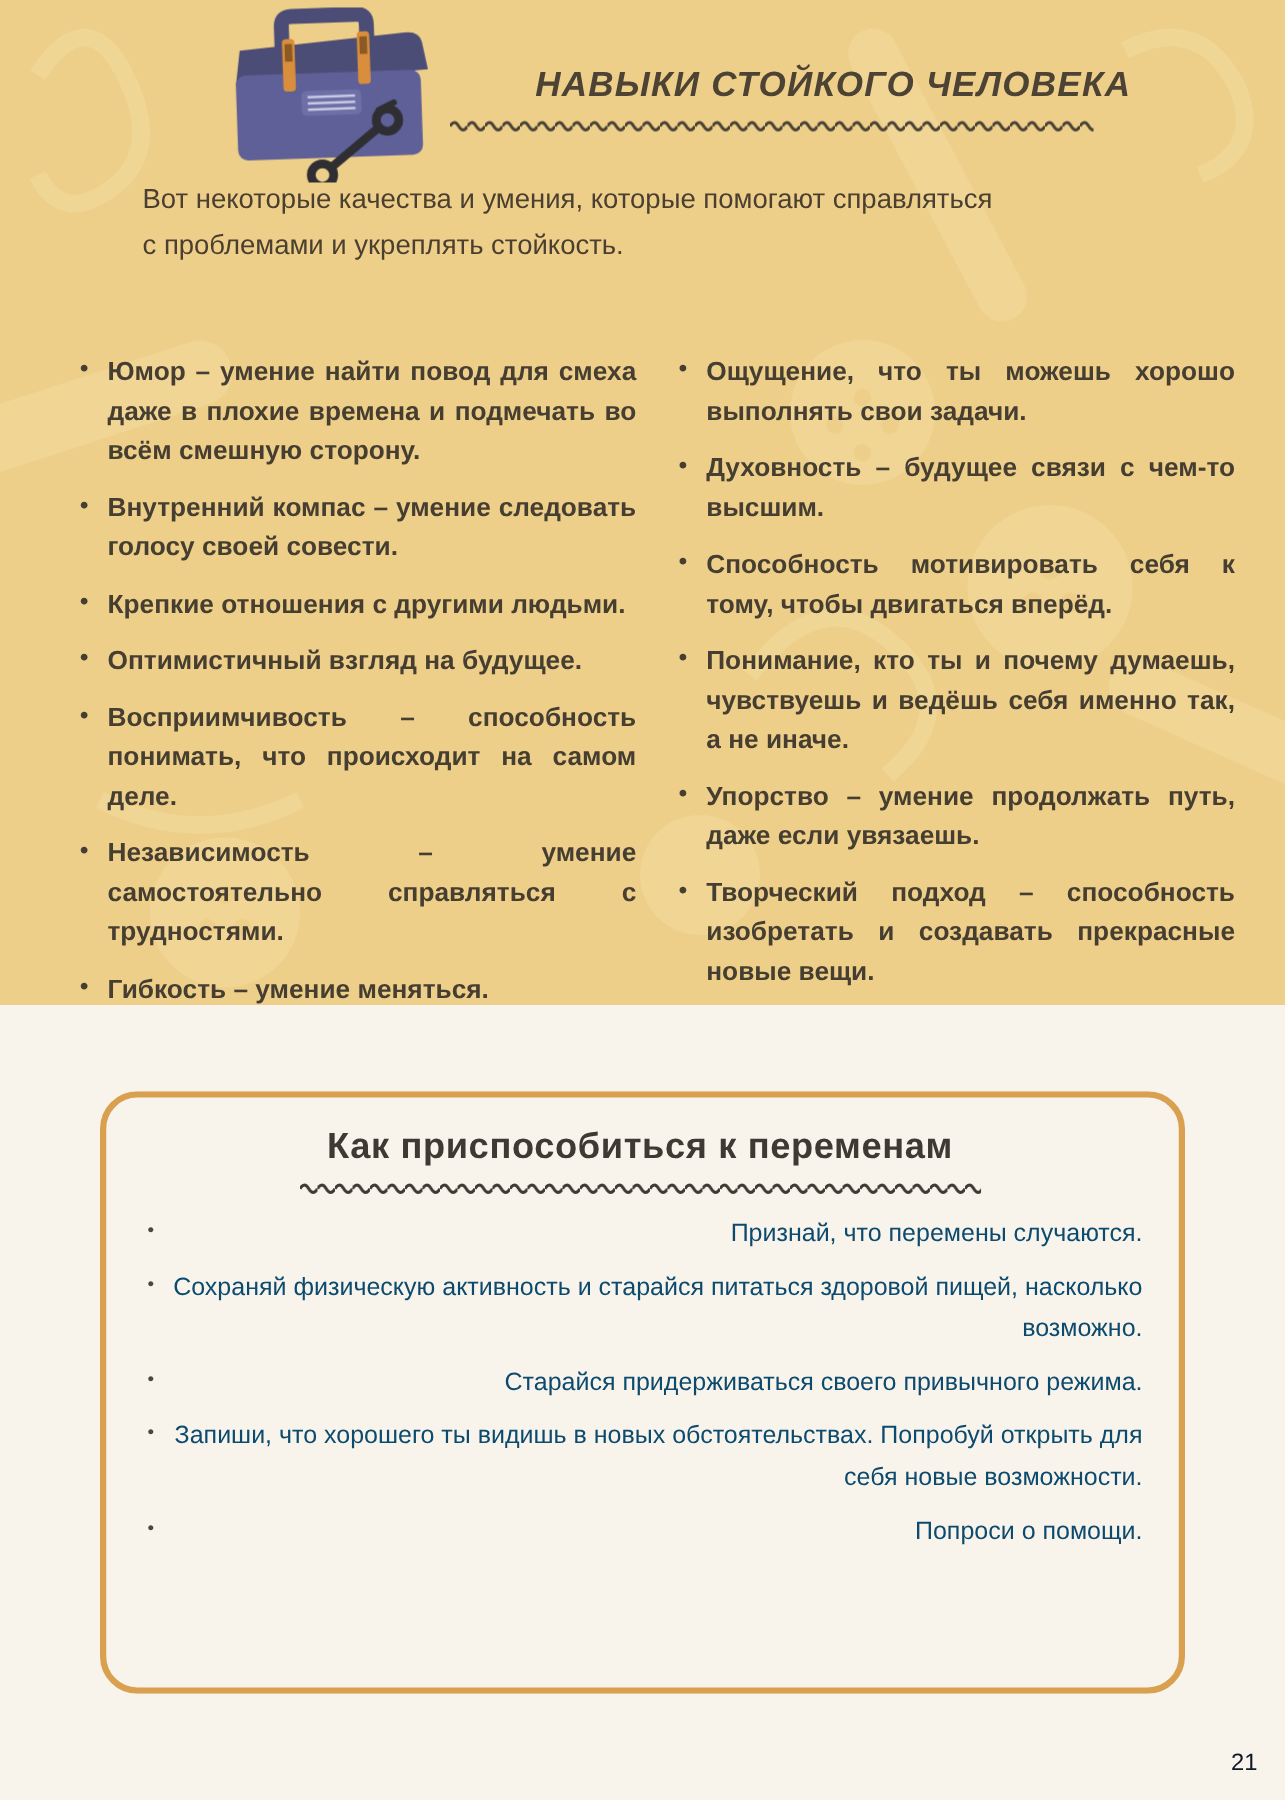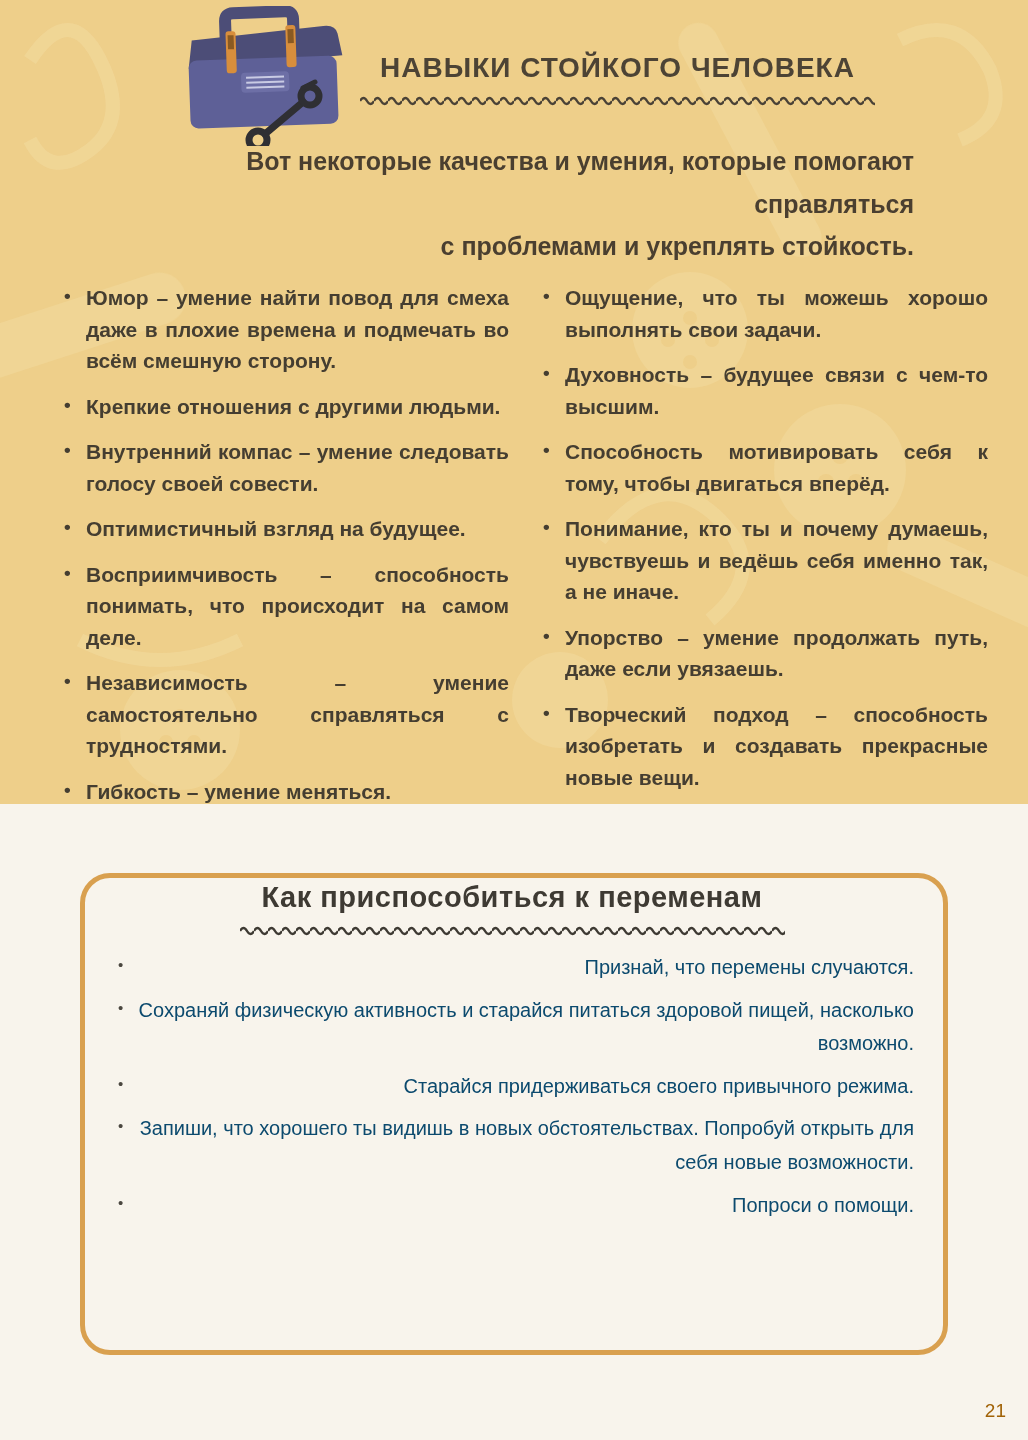--- a/index.html
+++ b/index.html
@@ -18,32 +18,33 @@
     overflow:hidden;
   }
   .doodles { position:absolute; inset:0; opacity:.6; }
 
   
   .toolbox { position:absolute; left:175px; top:6px; width:185px; height:140px; }
 
   
   .top-header {
     position:absolute; left:330px; top:52px; width:575px;
-    text-align:center;
+    text-align:right;
+    font-style:italic;
   }
   .top-title {
     font-size:28px; font-weight:700; letter-spacing:1px;
     color:#4c4335;
   }
   .wave { display:block; margin:10px auto 0 auto; }
 
   .top-intro {
     position:absolute; left:114px; top:140px; width:800px;
-    text-align:right; white-space:pre-line;
-    font-size:25px; font-weight:700; line-height:1.7;
+    text-align:left; white-space:pre-line;
+    font-size:22px; font-weight:400; line-height:1.7;
     color:#4a3f30;
   }
 
   
   .columns {
     position:absolute; left:62px; top:234px; width:926px;
     display:flex; gap:32px;
   }
   .col { width:447px; }
   .skill-list { list-style:none;margin-top:48px; }
@@ -62,21 +63,21 @@
     position:absolute; left:0; top:804px; width:1028px; height:636px;
     background:#f8f4ec;
   }
 
   .adapt-box {
     position:absolute; left:80px; top:69px; 
     width:868px; height:482px;
   }
   .frame-svg { position:absolute; inset:0; }
 
-  .adapt-inner { position:relative; padding:8px 30px 0 26px; text-align:center; }
+  .adapt-inner { position:relative; padding:28px 30px 0 26px; text-align:center; }
   .adapt-title {
     font-size:29px; font-weight:700; letter-spacing:.5px;
     color:#3e3a33;
   }
   .adapt-intro {
     margin:14px 6px 0 2px;
     text-align:justify;
     font-size:21px; font-weight:400; line-height:1.72;
     color:#4b4740;
   }
@@ -87,21 +88,21 @@
     color:#0c4a6e;
     text-align:right;
   }
   .tip-list li::before {
     content:"•"; position:absolute; left:0; top:1px;
     font-size:15px; color:#4b4740;
   }
 
   .page-number {
     position:absolute; right:22px; bottom:18px;
-    font-size:19px; color:#a16207;
+    font-size:19px; color:#0f172a;
   }
 </style>
 </head>
 <body>
 
 <div class="top-section">
 
   <svg class="doodles" width="1028" height="804" viewBox="0 0 1028 804" xmlns="http://www.w3.org/2000/svg">
     <g fill="none" stroke="#f6e4ae" stroke-width="14" opacity="0.55">
       <path d="M30 60 q40 -60 70 0 q30 60 -10 90 q-40 30 -60 -10"></path>
@@ -175,22 +176,22 @@
       <rect width="515" height="12" fill="url(#wv1)"></rect>
     </svg>
   </div>
 
   <div class="top-intro">Вот некоторые качества и умения, которые помогают справляться
 с проблемами и укреплять стойкость.</div>
 
   <div class="columns">
     <ul class="col skill-list">
       <li>Юмор – умение найти повод для смеха даже в плохие времена и подмечать во всём смешную сторону.</li>
+      <li>Внутренний компас – умение следовать голосу своей совести.</li>
       <li>Крепкие отношения с другими людьми.</li>
-      <li>Внутренний компас – умение следовать голосу своей совести.</li>
       <li>Оптимистичный взгляд на будущее.</li>
       <li>Восприимчивость – способность понимать, что происходит на самом деле.</li>
       <li>Независимость – умение самостоятельно справляться с трудностями.</li>
       <li>Гибкость – умение меняться.</li>
       <li>Любознательность.</li>
     </ul>
     <ul class="col skill-list">
       <li>Ощущение, что ты можешь хорошо выполнять свои задачи.</li>
       <li>Духовность – будущее связи с чем-то высшим.</li>
       <li>Способность мотивировать себя к тому, чтобы двигаться вперёд.</li>

